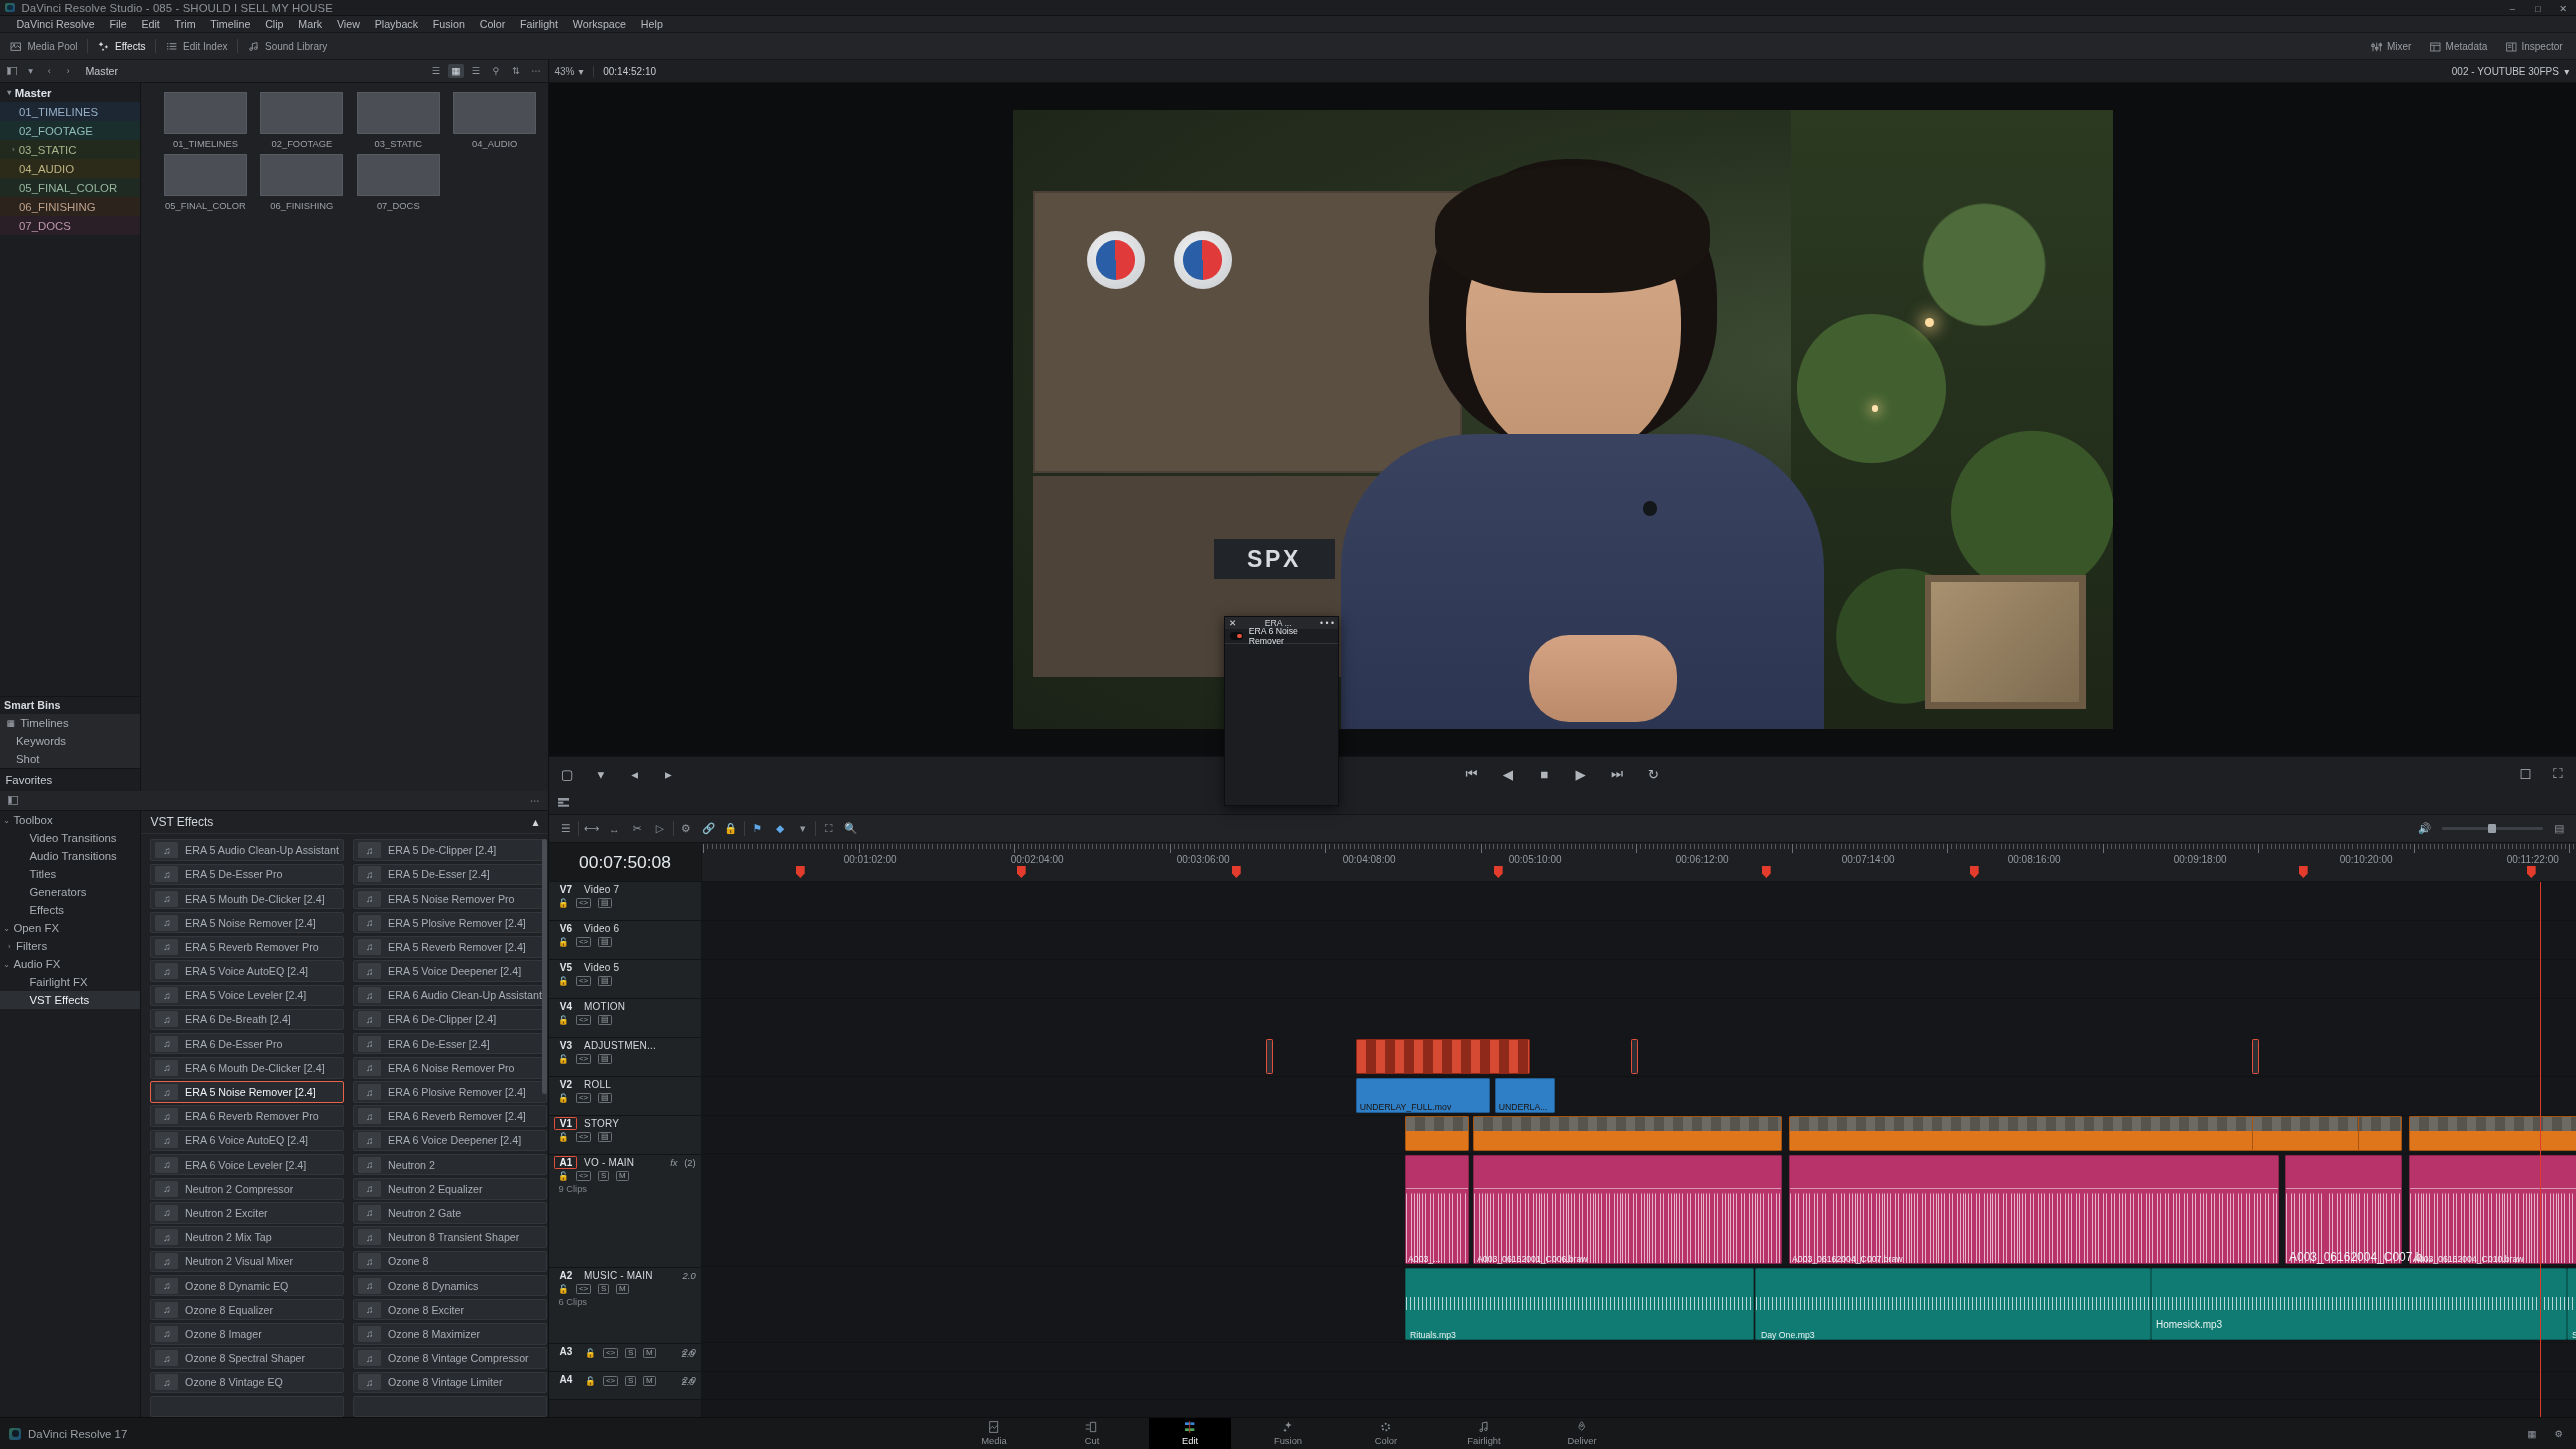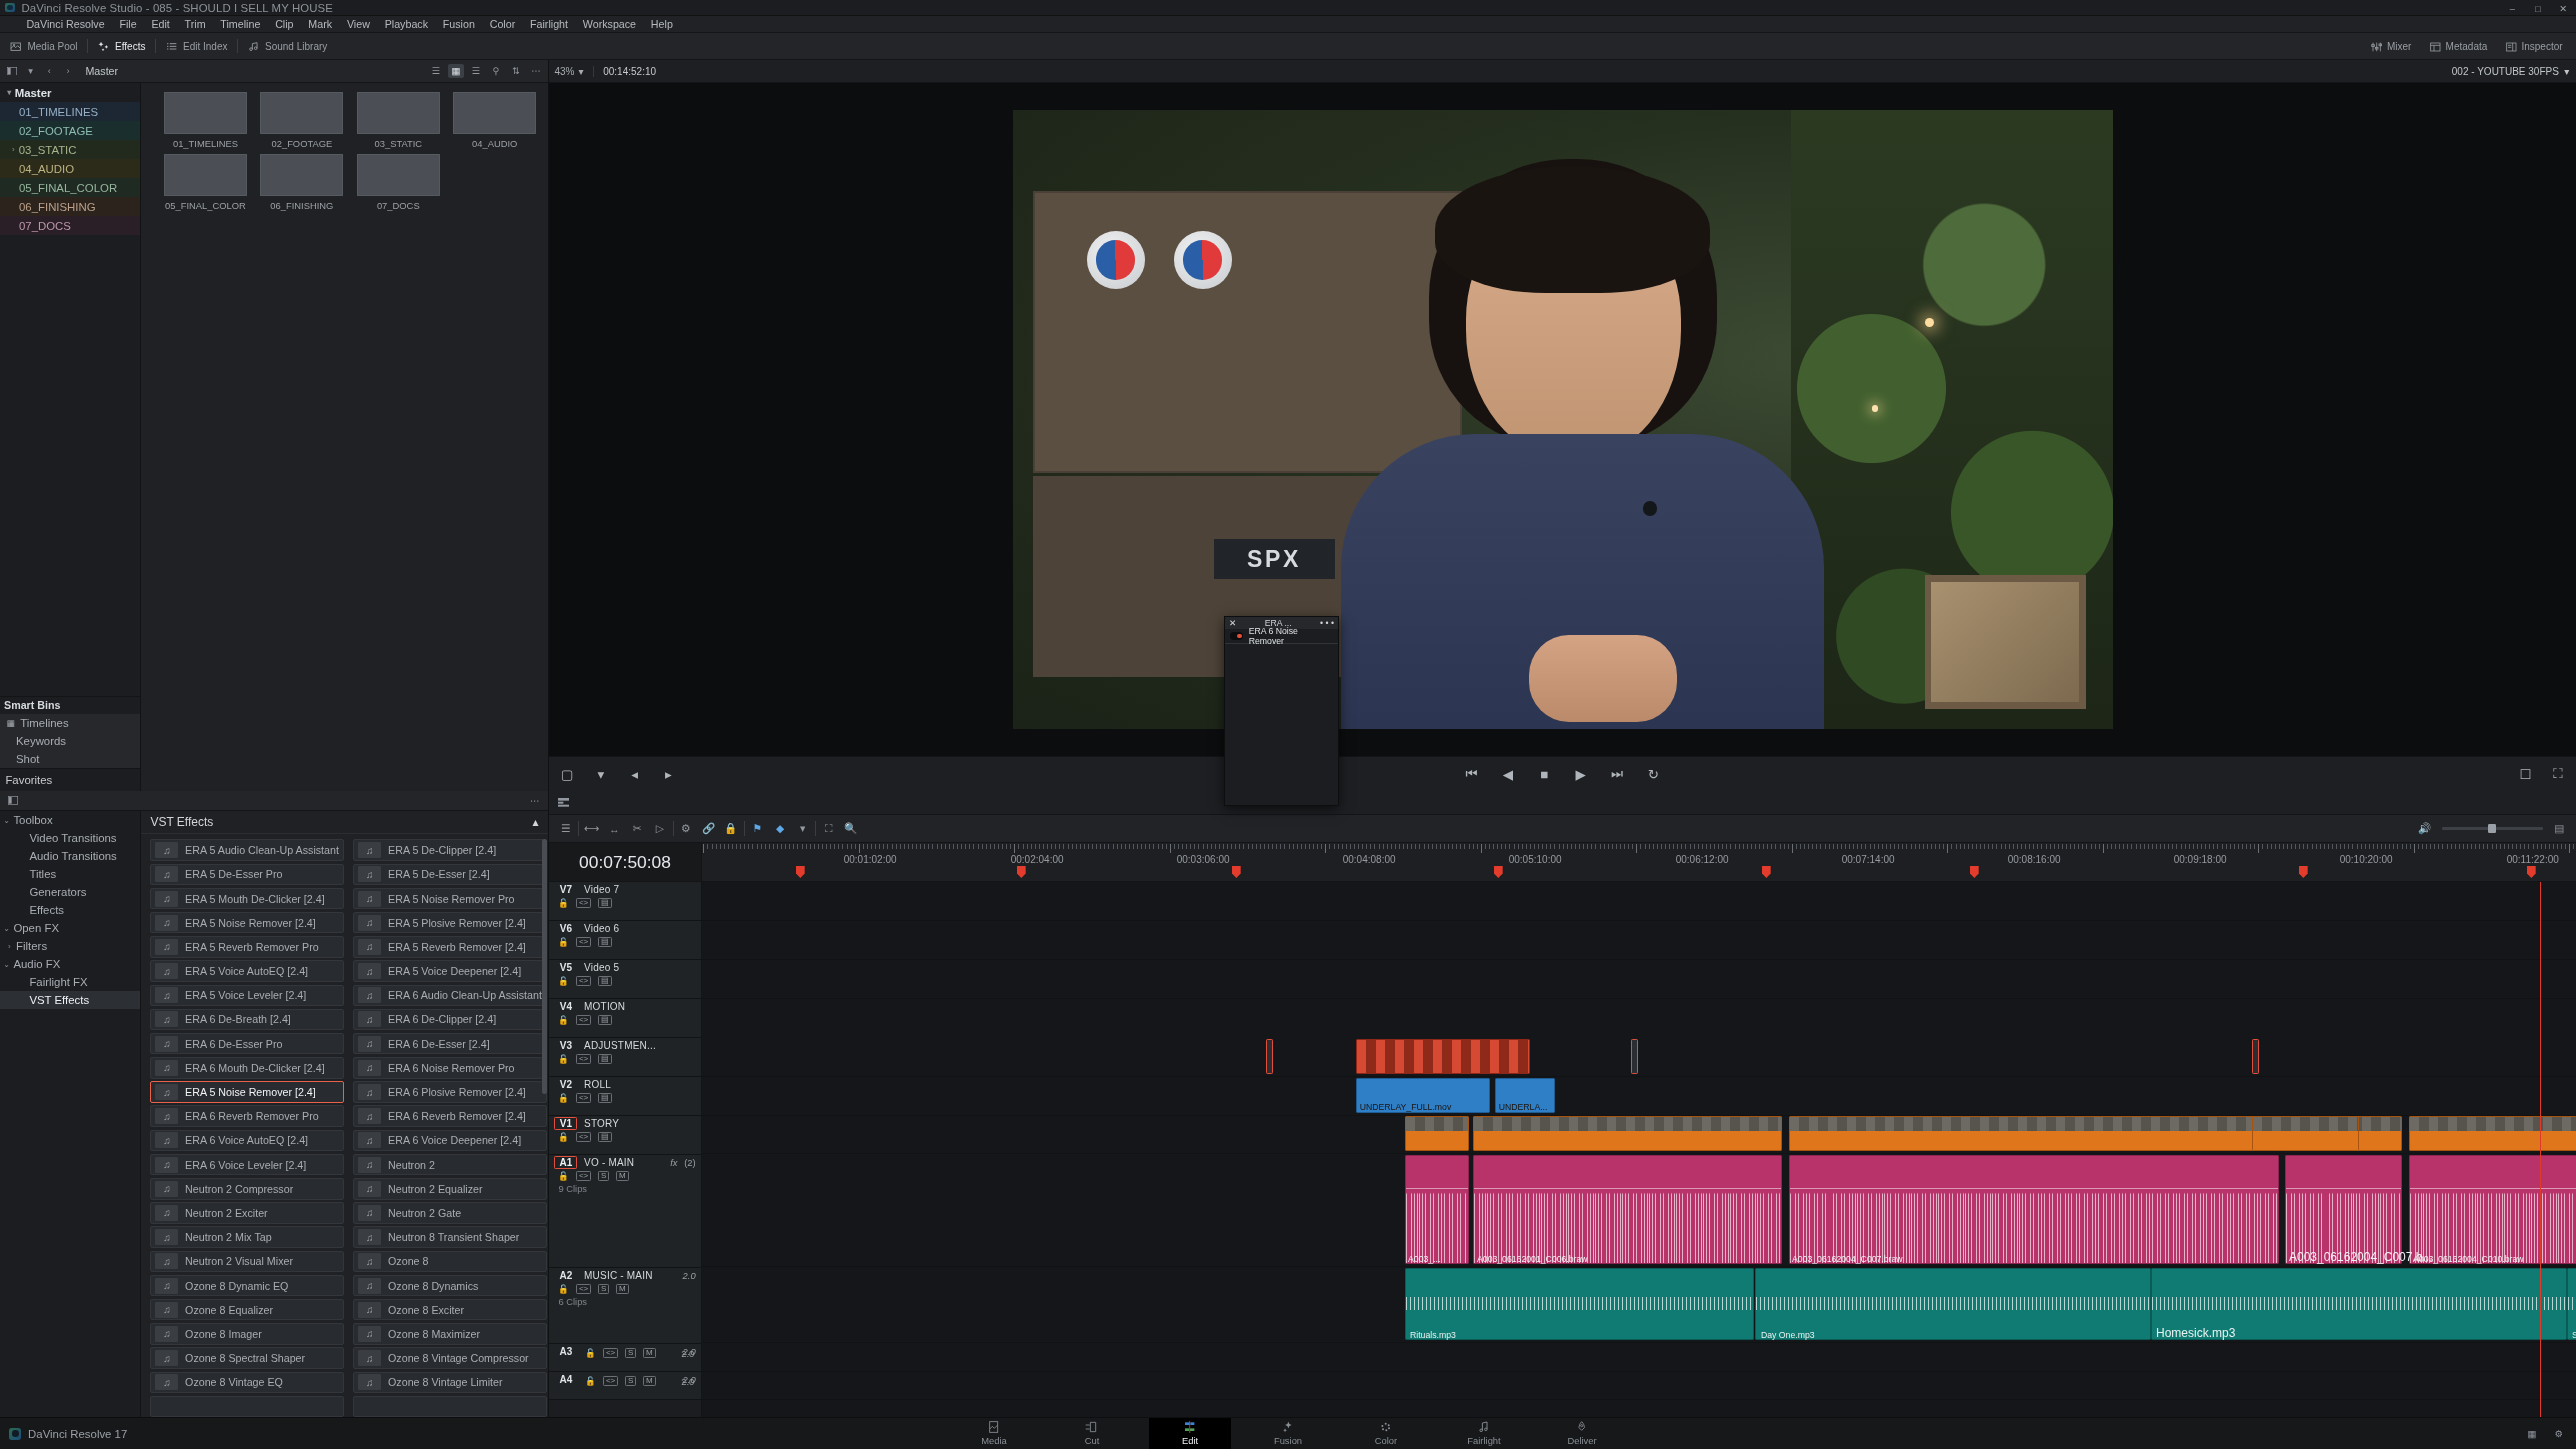--- a/index.html
+++ b/index.html
@@ -19,21 +19,21 @@
             background:linear-gradient(135deg,#2f6b4f,#1a4a7a); position:relative;}
   .tb-logo::after{content:"";position:absolute;left:2px;top:2px;width:5.4px;height:5.4px;
             border-radius:50%;background:#0d2b3e;}
   .tb-title{ margin-left:6.7px; font-size:11.4px; color:#8d9298; letter-spacing:0.1px;}
   .tb-win{ position:absolute; right:0; top:0; height:16px; display:flex; }
   .tb-btn{ width:25.5px;height:16px;display:flex;align-items:center;justify-content:center;
            color:#9aa0a6;font-size:9.4px;}
 
   
   .menubar{ height:17px; background:#202225; display:flex; align-items:center;
-            flex:0 0 17px; border-bottom:0.7px solid #141517; padding-left:19px;}
+            flex:0 0 17px; border-bottom:0.7px solid #141517; padding-left:9px;}
   .menuitem{ font-size:10.7px; color:#b6bac0; padding:0 7.4px; line-height:17px; white-space:nowrap;}
 
   
   .maintoolbar{ height:27px; background:#232528; display:flex; align-items:center;
                 flex:0 0 27px; border-bottom:0.7px solid #141517; position:relative;}
   .mt-group{ display:flex; align-items:center; height:27px; }
   .mt-item{ display:flex; flex-direction:row; align-items:center; gap:4.7px;
             padding:0 9.4px; height:27px; color:#9a9fa5; font-size:10px; white-space:nowrap;}
   .mt-item.active{ color:#e8eaec; }
   .mt-sep{ width:0.7px;height:14.8px;background:#3a3d42; }
@@ -1576,21 +1576,21 @@
                   <div class="wave2"></div>
                 </div>
                 <div class="clip mclip" style="left: 1449px; width: 416px; height: 72px;">
                   <div class="wave2"></div>
                 </div>
                 <div class="clip mclip" style="left: 1865px; width: 530px; height: 72px;">
                   <div class="wave2"></div>
                 </div>
                 <div style="position: absolute; bottom: 2px; left: 708px; font-size: 8.7px; color: rgb(232, 242, 240); white-space: nowrap; z-index: 5;">Rituals.mp3</div>
                 <div style="position: absolute; bottom: 2px; left: 1059px; font-size: 8.7px; color: rgb(232, 242, 240); white-space: nowrap; z-index: 5;">Day One.mp3</div>
-                <div style="position: absolute; bottom: 2px; left: 1454px; font-size: 12px; color: rgb(232, 242, 240); white-space: nowrap; z-index: 5;">Homesick.mp3</div>
+                <div style="position: absolute; bottom: 12px; left: 1454px; font-size: 10px; color: rgb(232, 242, 240); white-space: nowrap; z-index: 5;">Homesick.mp3</div>
                 <div style="position: absolute; bottom: 2px; left: 1870px; font-size: 8.7px; color: rgb(232, 242, 240); white-space: nowrap; z-index: 5;">Sleeping in.mp3</div>
               </div>
               <div class="trackrow" id="lane-A3" style="top: 462px; height: 28px;"></div>
               <div class="trackrow" id="lane-A4" style="top: 490px; height: 28px;"></div>
               <div class="playhead" style="left: 1838px;"></div>
             </div>
         </div>
       </div>
     </div>
   </div>

